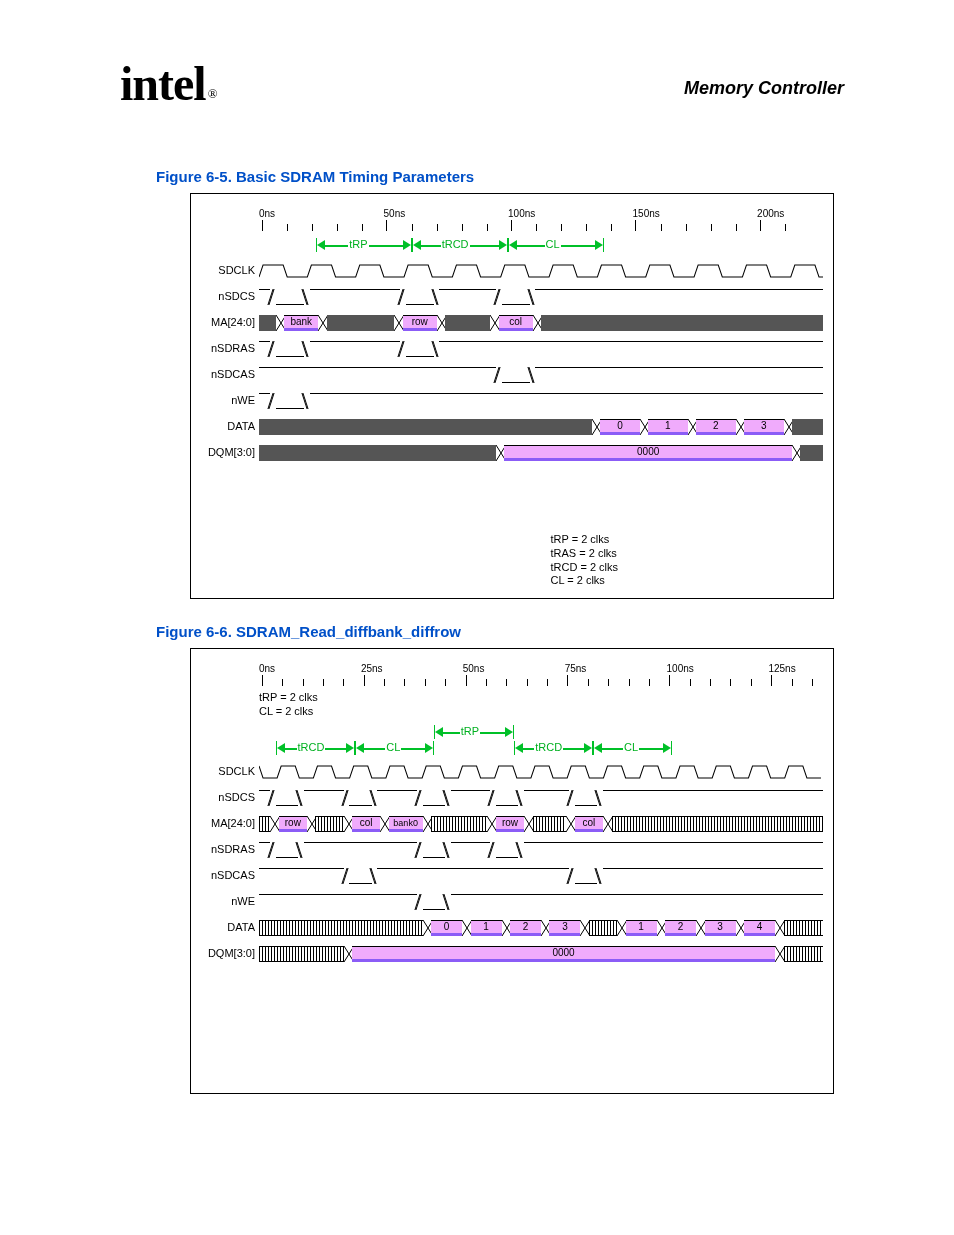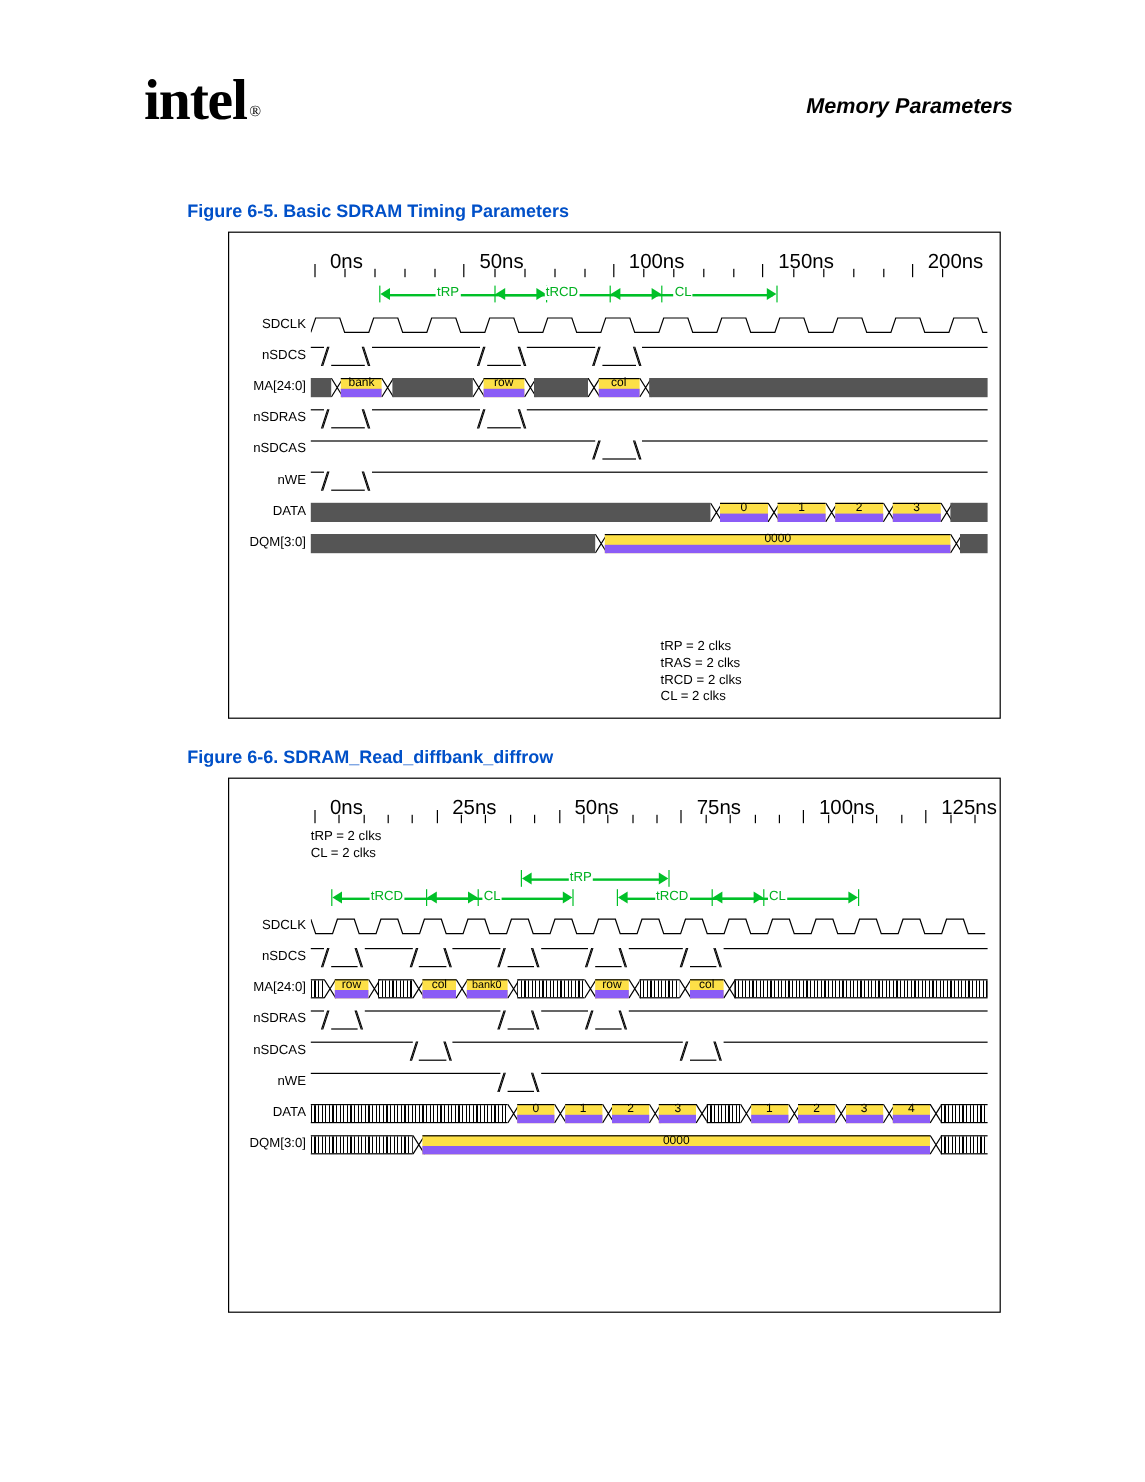--- a/index.html
+++ b/index.html
@@ -69,23 +69,22 @@
   }
   
   .ruler {
     position: relative;
     height: 30px;
     margin-left: 60px;
   }
   .ruler .maj {
     position: absolute;
     top: 0;
-    font-size: 17px;
+    font-size: 10px;
     text-align: left;
-    margin-left: 16px;
   }
   .ruler .ticks {
     position: absolute;
     top: 14px;
     left: 0;
     right: 0;
     height: 14px;
   }
   .ruler .tick {
     position: absolute;
@@ -95,21 +94,20 @@
   }
   .ruler .tick.long { height: 11px; top: -2px; }
   .ruler .tick.short { height: 7px; top: 2px; }
   
   .anno {
     position: absolute;
     height: 14px;
     color: #00b020;
     font-size: 11px;
     font-weight: bold;
-    padding-left: 44px;
   }
   .anno .line {
     position: absolute;
     top: 7px;
     height: 2px;
     background: #00c028;
   }
   .anno .lbl {
     position: absolute;
     top: 0px;
@@ -187,23 +185,23 @@
   }
   .edgeUp { transform: skewX(18deg); border-left: 1px solid #000; }
   .edgeDown { transform: skewX(-18deg); border-left: 1px solid #000; }
   .bus {
     position: absolute;
     top: 3px;
     bottom: 3px;
     background: #555;
   }
   .bus.light {
-    background: #fde047;
+    background: #f0abfc;
     border-top: 1px solid #000;
-    border-bottom: 7px solid #8b5cf6;
+    border-bottom: 3px solid #8b5cf6;
   }
   .bus .lbl {
     position: absolute;
     top: 50%;
     left: 50%;
     transform: translate(-50%, -55%);
     font-size: 10px;
     color: #000;
   }
   .cross {
@@ -240,21 +238,21 @@
   .footer .page-num { float: right; }
 </style>
 </head>
 <body>
 
 <div class="page">
 
   <div class="logo">
     int<span class="drop">e</span>l<sub>®</sub>
   </div>
-  <div class="section-header">Memory Parameters</div>
+  <div class="section-header">Memory Controller</div>
 
   <div class="content">
 
     <div class="figure-caption">Figure 6-5. Basic SDRAM Timing Parameters</div>
     <div class="timing-box" style="height:380px;">
 
       <div class="ruler">
         <span class="maj" style="left:0%">0ns</span>
         <span class="maj" style="left:22%">50ns</span>
         <span class="maj" style="left:44%">100ns</span>

